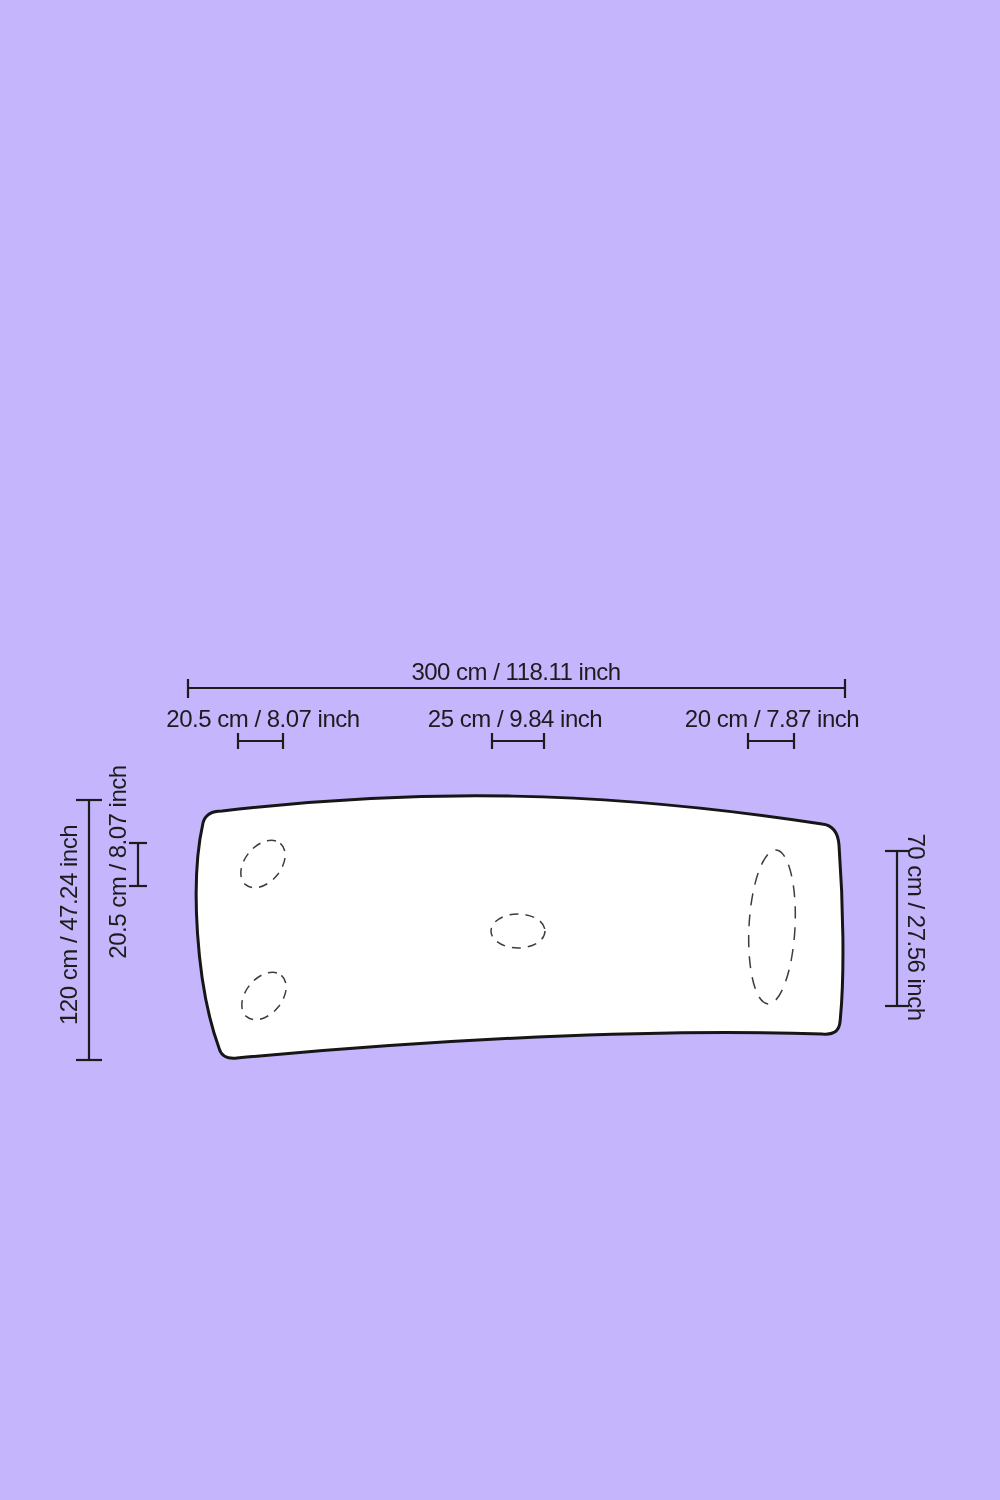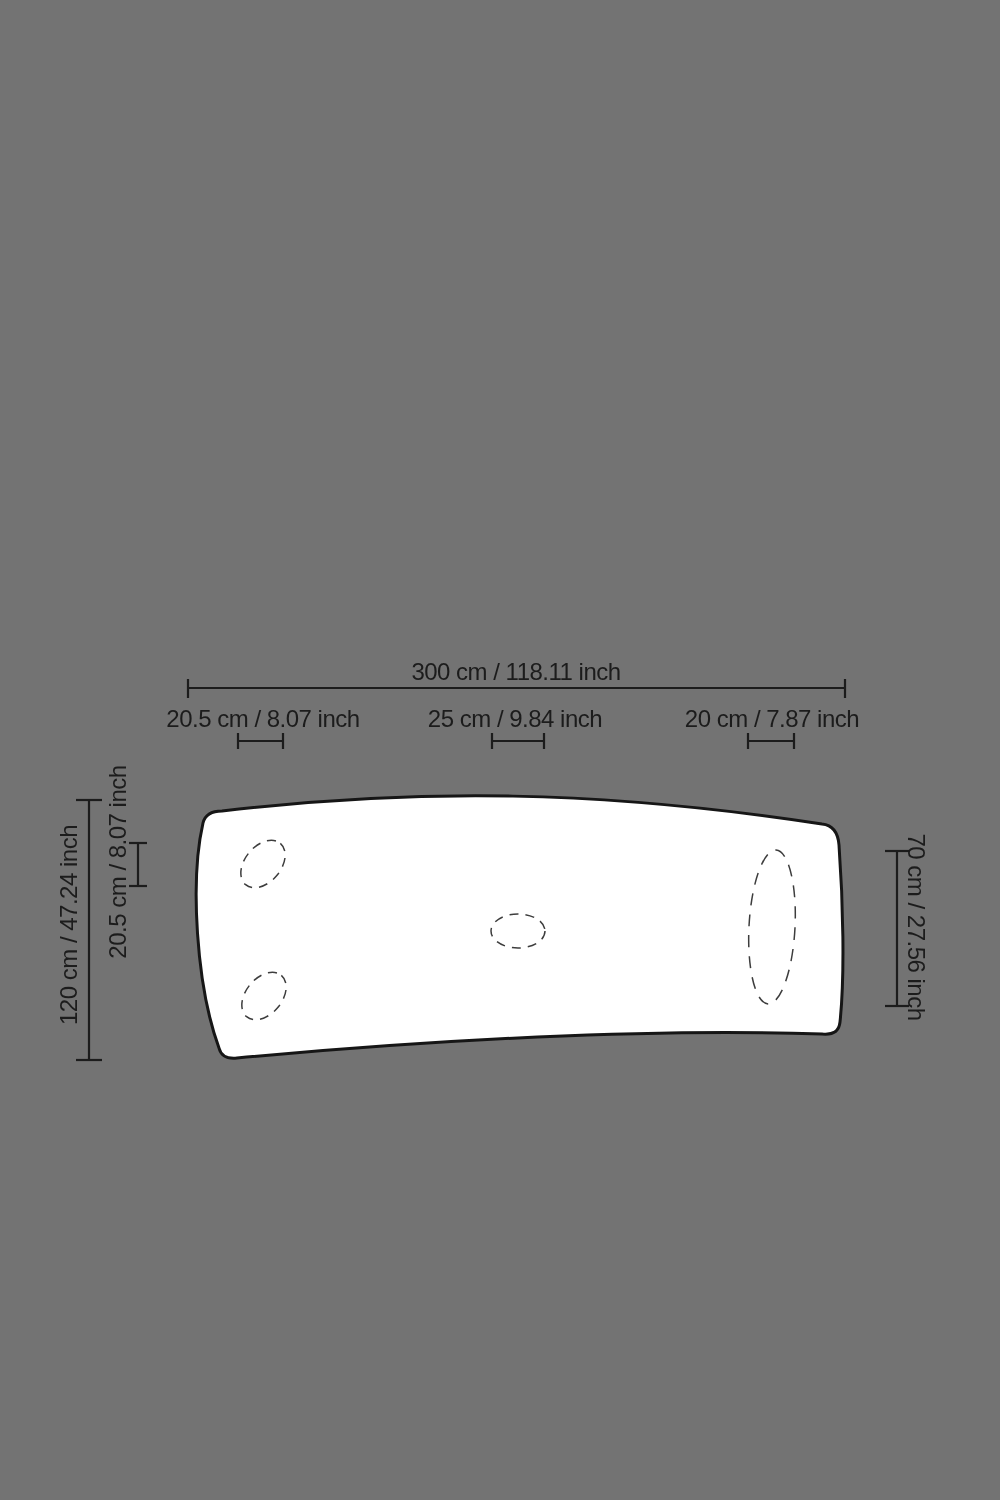--- a/index.html
+++ b/index.html
@@ -4,21 +4,21 @@
 <style>
   html, body {
     margin: 0;
     padding: 0;
     background: #ffffff;
   }
   .page {
     position: relative;
     width: 1000px;
     height: 1500px;
-    background: #737373;
+    background: #c4b5fd;
     overflow: hidden;
   }
   svg { display: block; }
   .dim-line {
     stroke: #1c1c1c;
     stroke-width: 2.2;
     stroke-linecap: butt;
     fill: none;
   }
   .dim-label {

